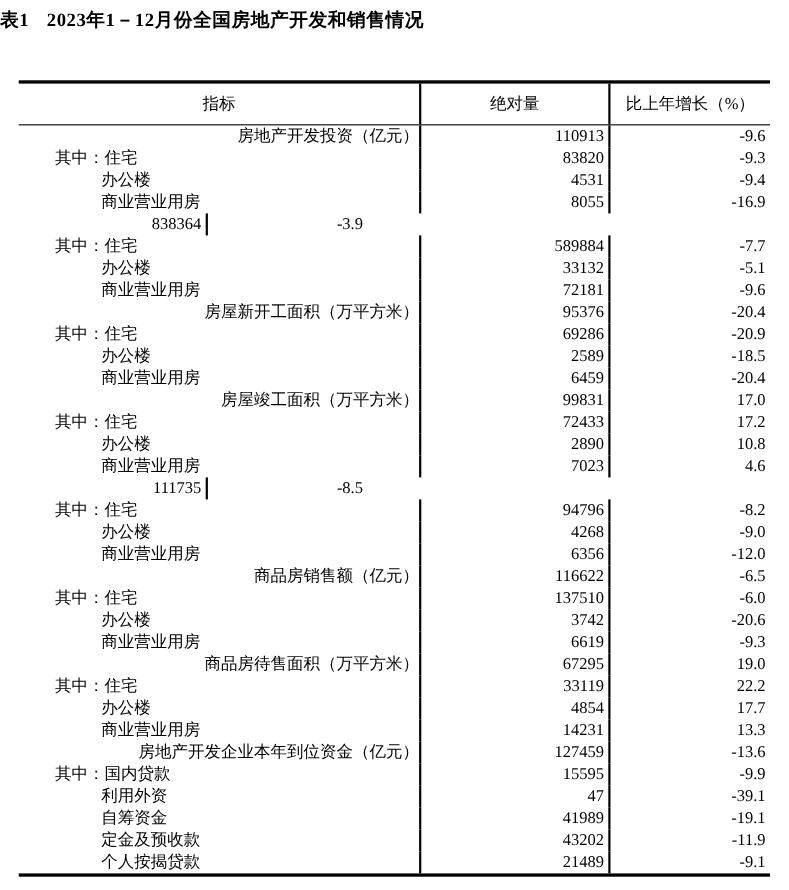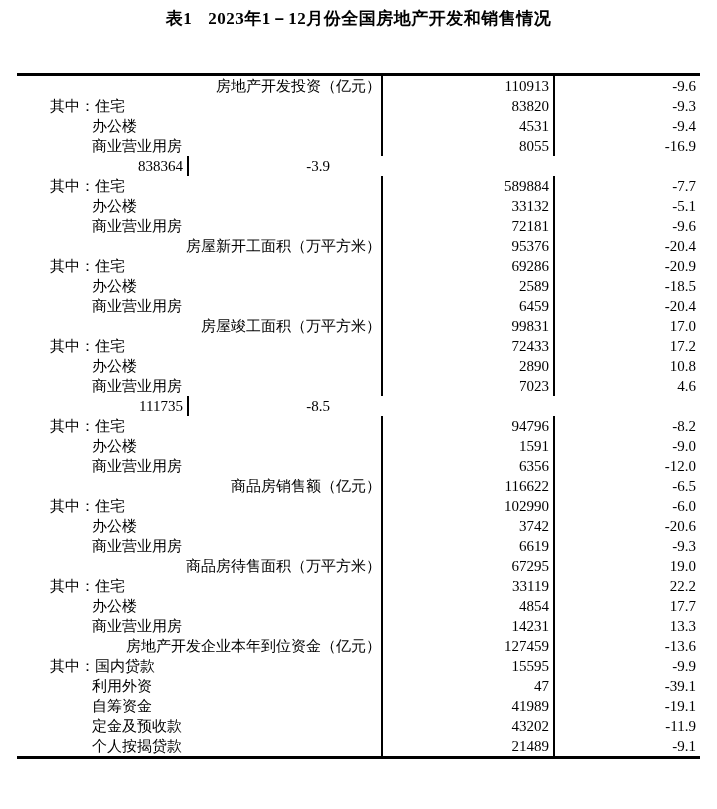--- a/index.html
+++ b/index.html
@@ -12,21 +12,20 @@
   .page {
     position: relative;
     width: 717px; height: 809px;
     background: #ffffff;
     overflow: hidden;
   }
   .title {
     position: absolute;
     top: 7px; left: 0;
     width: 717px;
-    text-align: center;
     font-size: 17px;
     font-weight: bold;
     letter-spacing: 0.5px;
     white-space: nowrap;
   }
   .title .gap { display: inline-block; width: 16px; }
   .table {
     position: absolute;
     top: 73px; left: 17px;
     width: 683px;
@@ -67,20 +66,25 @@
 </head>
 <body>
 
 <div class="page">
 
   <div class="title">
     <span>表1</span><span class="gap"></span><span>2023年1－12月份全国房地产开发和销售情况</span>
   </div>
 
   <div class="table">
+    <div class="thead">
+      <div class="th col-indicator">指标</div>
+      <div class="th col-value">绝对量</div>
+      <div class="th col-growth">比上年增长（%）</div>
+    </div>
     <div class="tbody" id="tbody">
   <div class="tr">
     <div class="td col-indicator indent-0">房地产开发投资（亿元）</div>
     <div class="td col-value">110913</div>
     <div class="td col-growth">-9.6</div>
   </div>
 
   <div class="tr">
     <div class="td col-indicator indent-1">其中：住宅</div>
     <div class="td col-value">83820</div>
@@ -176,39 +180,39 @@
   </div>
 
   <div class="tr">
     <div class="td col-indicator indent-1">其中：住宅</div>
     <div class="td col-value">94796</div>
     <div class="td col-growth">-8.2</div>
   </div>
 
   <div class="tr">
     <div class="td col-indicator indent-2">办公楼</div>
-    <div class="td col-value">1591</div>
+    <div class="td col-value">4268</div>
     <div class="td col-growth">-9.0</div>
   </div>
 
   <div class="tr">
     <div class="td col-indicator indent-2">商业营业用房</div>
     <div class="td col-value">6356</div>
     <div class="td col-growth">-12.0</div>
   </div>
 
   <div class="tr">
     <div class="td col-indicator indent-0">商品房销售额（亿元）</div>
     <div class="td col-value">116622</div>
     <div class="td col-growth">-6.5</div>
   </div>
 
   <div class="tr">
     <div class="td col-indicator indent-1">其中：住宅</div>
-    <div class="td col-value">102990</div>
+    <div class="td col-value">137510</div>
     <div class="td col-growth">-6.0</div>
   </div>
 
   <div class="tr">
     <div class="td col-indicator indent-2">办公楼</div>
     <div class="td col-value">3742</div>
     <div class="td col-growth">-20.6</div>
   </div>
 
   <div class="tr">

